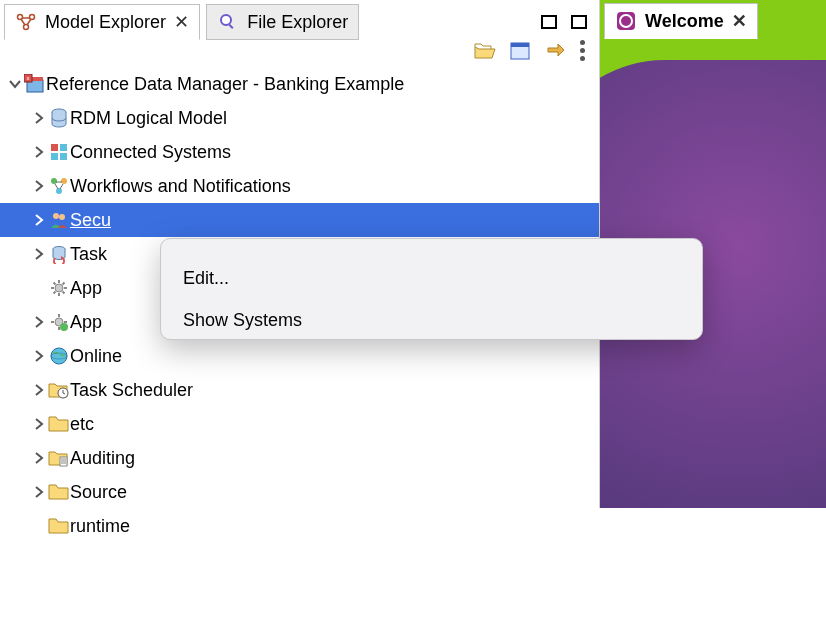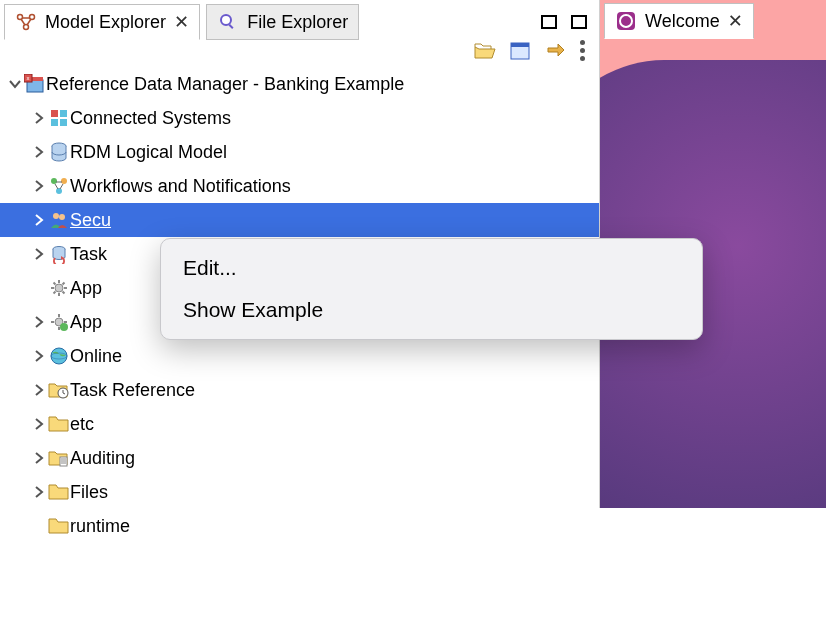--- a/index.html
+++ b/index.html
@@ -22,21 +22,22 @@
     height: 100%;
     border-right: 1px solid #d0d0d0;
     display: flex;
     flex-direction: column;
     background: #fff;
   }
   .right-panel {
     flex: 1;
     position: relative;
     overflow: hidden;
-    background: #fca5a5;
+    background: #84cc16;
+    font-weight: bold;
   }
   
   .tabs-row {
     display: flex;
     align-items: center;
     height: 42px;
     padding: 4px 4px 0 4px;
     gap: 6px;
   }
   .tab {
@@ -124,24 +125,24 @@
     background: #f2f2f4;
     border: 1px solid #c8c8cc;
     border-radius: 10px;
     box-shadow: 0 10px 30px rgba(0,0,0,.25);
     padding: 8px 6px;
     z-index: 100;
   }
   .menu-item{
     height:42px;
     display:flex;
-    align-items:center;
+    align-items:flex-end;
     padding: 0 16px;
     border-radius:8px;
-    font-size: 21px;
+    font-size: 18px;
     color:#000;
   }
   .menu-item.highlight{
     background: linear-gradient(#4d86ff,#3f74f0);
     color:#fff;
   }
   
   .right-tabs{
     display:flex;align-items:center;height:42px;padding:4px;
   }
@@ -238,44 +239,44 @@
 
       <div class="tree-row">
         <span class="indent" style="width:24px"></span>
         <span class="chevron">
             <svg width="14" height="14" viewBox="0 0 14 14">
               <path d="M4 2 L10 7 L4 12" fill="none" stroke="currentColor" stroke-width="2"></path>
             </svg>
           </span>
         <span class="node-icon">
           <svg width="20" height="20" viewBox="0 0 20 20">
+              <ellipse cx="10" cy="4" rx="7" ry="3" fill="#b9d3ef" stroke="#5a7fae"></ellipse>
+              <path d="M3 4 L3 16 A7 3 0 0 0 17 16 L17 4" fill="#b9d3ef" stroke="#5a7fae"></path>
+              <path d="M3 10 A7 3 0 0 0 17 10" fill="none" stroke="#5a7fae"></path>
+            </svg>
+        </span>
+        <span class="node-label">RDM Logical Model</span>
+      </div>
+
+      <div class="tree-row">
+        <span class="indent" style="width:24px"></span>
+        <span class="chevron">
+            <svg width="14" height="14" viewBox="0 0 14 14">
+              <path d="M4 2 L10 7 L4 12" fill="none" stroke="currentColor" stroke-width="2"></path>
+            </svg>
+          </span>
+        <span class="node-icon">
+          <svg width="20" height="20" viewBox="0 0 20 20">
               <rect x="2" y="2" width="7" height="7" fill="#d9534f"></rect>
               <rect x="11" y="2" width="7" height="7" fill="#5bc0de"></rect>
               <rect x="2" y="11" width="7" height="7" fill="#5bc0de"></rect>
               <rect x="11" y="11" width="7" height="7" fill="#5bc0de"></rect>
             </svg>
         </span>
         <span class="node-label">Connected Systems</span>
-      </div>
-
-      <div class="tree-row">
-        <span class="indent" style="width:24px"></span>
-        <span class="chevron">
-            <svg width="14" height="14" viewBox="0 0 14 14">
-              <path d="M4 2 L10 7 L4 12" fill="none" stroke="currentColor" stroke-width="2"></path>
-            </svg>
-          </span>
-        <span class="node-icon">
-          <svg width="20" height="20" viewBox="0 0 20 20">
-              <ellipse cx="10" cy="4" rx="7" ry="3" fill="#b9d3ef" stroke="#5a7fae"></ellipse>
-              <path d="M3 4 L3 16 A7 3 0 0 0 17 16 L17 4" fill="#b9d3ef" stroke="#5a7fae"></path>
-              <path d="M3 10 A7 3 0 0 0 17 10" fill="none" stroke="#5a7fae"></path>
-            </svg>
-        </span>
-        <span class="node-label">RDM Logical Model</span>
       </div>
 
       <div class="tree-row">
         <span class="indent" style="width:24px"></span>
         <span class="chevron">
             <svg width="14" height="14" viewBox="0 0 14 14">
               <path d="M4 2 L10 7 L4 12" fill="none" stroke="currentColor" stroke-width="2"></path>
             </svg>
           </span>
         <span class="node-icon">
@@ -383,21 +384,21 @@
               <path d="M4 2 L10 7 L4 12" fill="none" stroke="currentColor" stroke-width="2"></path>
             </svg>
           </span>
         <span class="node-icon">
           <svg width="22" height="20" viewBox="0 0 22 20">
               <path d="M1 6 L1 17 L19 17 L19 6 L9 6 L7 4 L1 4 Z" fill="#f9d97a" stroke="#b08b2e"></path>
               <circle cx="15" cy="13" r="5" fill="#fff" stroke="#555"></circle>
               <path d="M15 10 L15 13 L17 14" stroke="#555" fill="none"></path>
             </svg>
         </span>
-        <span class="node-label">Task Reference</span>
+        <span class="node-label">Task Scheduler</span>
       </div>
 
       <div class="tree-row">
         <span class="indent" style="width:24px"></span>
         <span class="chevron">
             <svg width="14" height="14" viewBox="0 0 14 14">
               <path d="M4 2 L10 7 L4 12" fill="none" stroke="currentColor" stroke-width="2"></path>
             </svg>
           </span>
         <span class="node-icon">
@@ -430,21 +431,21 @@
         <span class="chevron">
             <svg width="14" height="14" viewBox="0 0 14 14">
               <path d="M4 2 L10 7 L4 12" fill="none" stroke="currentColor" stroke-width="2"></path>
             </svg>
           </span>
         <span class="node-icon">
           <svg width="22" height="18" viewBox="0 0 22 18">
               <path d="M1 5 L1 16 L20 16 L20 5 L10 5 L8 2 L1 2 Z" fill="#f9d97a" stroke="#b08b2e"></path>
             </svg>
         </span>
-        <span class="node-label">Files</span>
+        <span class="node-label">Source</span>
       </div>
 
       <div class="tree-row">
         <span class="indent" style="width:24px"></span>
         <span class="indent" style="width:18px"></span>
         <span class="node-icon">
           <svg width="22" height="18" viewBox="0 0 22 18">
               <path d="M1 5 L1 16 L20 16 L20 5 L10 5 L8 2 L1 2 Z" fill="#f9d97a" stroke="#b08b2e"></path>
             </svg>
         </span>
@@ -470,15 +471,15 @@
     <div class="swirl"></div>
   </div>
 
 </div>
 
 <div class="context-menu">
   <div class="menu-item">
     <span>Edit...</span>
   </div>
   <div class="menu-item">
-    <span>Show Example</span>
+    <span>Show Systems</span>
   </div>
 </div>
 
 </body></html>

